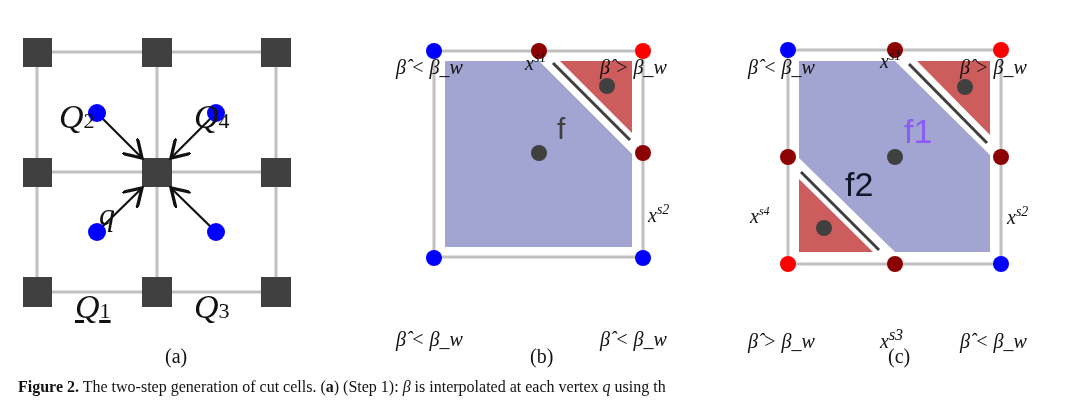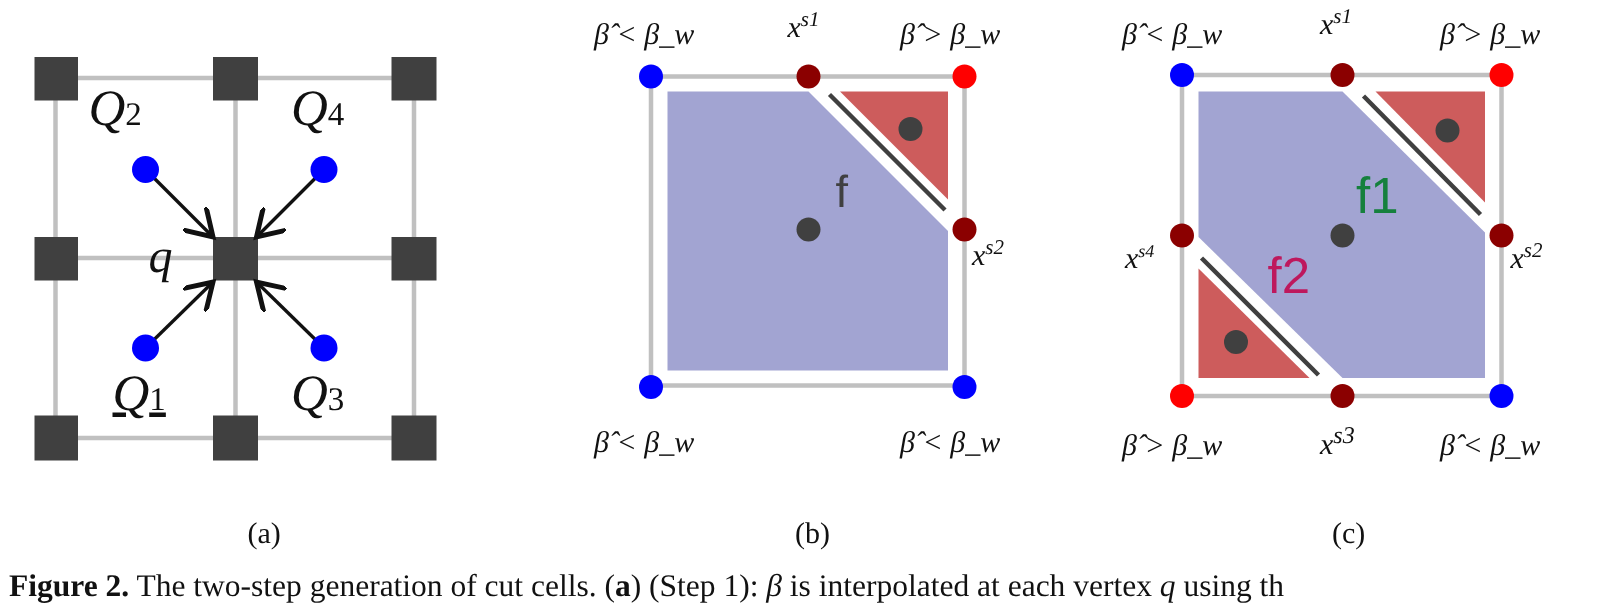--- a/index.html
+++ b/index.html
@@ -1,20 +1,20 @@
 <!DOCTYPE html>
 <html><head>
 <meta charset="utf-8">
 <style>
   html, body { margin: 0; padding: 0; background: #ffffff; }
   body { width: 1074px; height: 404px; position: relative; overflow: hidden; font-family: "Liberation Serif", serif; color: #111; }
   svg { position: absolute; left: 0; top: 0; }
-  .serif { font-family: "Liberation Serif", serif; }
+  .serif { font-family: "Liberation Serif", serif; margin-top: 44px; }
   .sans { font-family: "Liberation Sans", sans-serif; }
-  .caption { position: absolute; left: 6px; top: 378px; font-size: 21px; white-space: nowrap; font-family: "Liberation Serif", serif; }
+  .caption { position: absolute; left: 18px; top: 378px; font-size: 16px; white-space: nowrap; font-family: "Liberation Serif", serif; }
   .caption b { font-weight: bold; }
   .sub { position: absolute; top: 345px; font-size: 20px; font-family: "Liberation Serif", serif; }
 </style>
 </head>
 <body>
 
 <svg width="1074" height="404" viewBox="0 0 1074 404">
   <defs>
     <marker id="arr" markerWidth="10" markerHeight="10" refX="8" refY="5" orient="auto">
       <path d="M0,0 L8,5 L0,10" fill="none" stroke="#111" stroke-width="1.5"></path>
@@ -111,22 +111,22 @@
 
 <div>
   <span class="serif" style="position:absolute;left:748px;top:12px;font-size:20px;font-style:italic;">β̂ &lt; β_w</span>
   <span class="serif" style="position:absolute;left:960px;top:12px;font-size:20px;font-style:italic;">β̂ &gt; β_w</span>
   <span class="serif" style="position:absolute;left:748px;top:286px;font-size:20px;font-style:italic;">β̂ &gt; β_w</span>
   <span class="serif" style="position:absolute;left:960px;top:286px;font-size:20px;font-style:italic;">β̂ &lt; β_w</span>
   <span class="serif" style="position:absolute;left:880px;top:4px;font-size:20px;font-style:italic;">x<sup style="font-size:14px">s1</sup></span>
   <span class="serif" style="position:absolute;left:1007px;top:160px;font-size:20px;font-style:italic;">x<sup style="font-size:14px">s2</sup></span>
   <span class="serif" style="position:absolute;left:880px;top:282px;font-size:20px;font-style:italic;">x<sup style="font-size:16px">s3</sup></span>
   <span class="serif" style="position:absolute;left:750px;top:160px;font-size:20px;font-style:italic;">x<sup style="font-size:12px">s4</sup></span>
-  <span class="sans" style="position:absolute;left:904px;top:112px;font-size:34px;color:#15803d;">f1</span>
-  <span class="sans" style="position:absolute;left:845px;top:165px;font-size:34px;color:#be185d;">f2</span>
+  <span class="sans" style="position:absolute;left:904px;top:112px;font-size:34px;color:#8b5cf6;">f1</span>
+  <span class="sans" style="position:absolute;left:845px;top:165px;font-size:34px;color:#0f172a;">f2</span>
 </div>
 
 <span class="sub" style="left:165px;">(a)</span>
 <span class="sub" style="left:530px;">(b)</span>
 <span class="sub" style="left:888px;">(c)</span>
 
 <div class="caption">
   <b>Figure 2.</b><span> The two-step generation of cut cells. (</span><b>a</b><span>) (Step 1): </span><i>β</i><span> is interpolated at each vertex </span><i>q</i><span> using th</span>
 </div>
 

